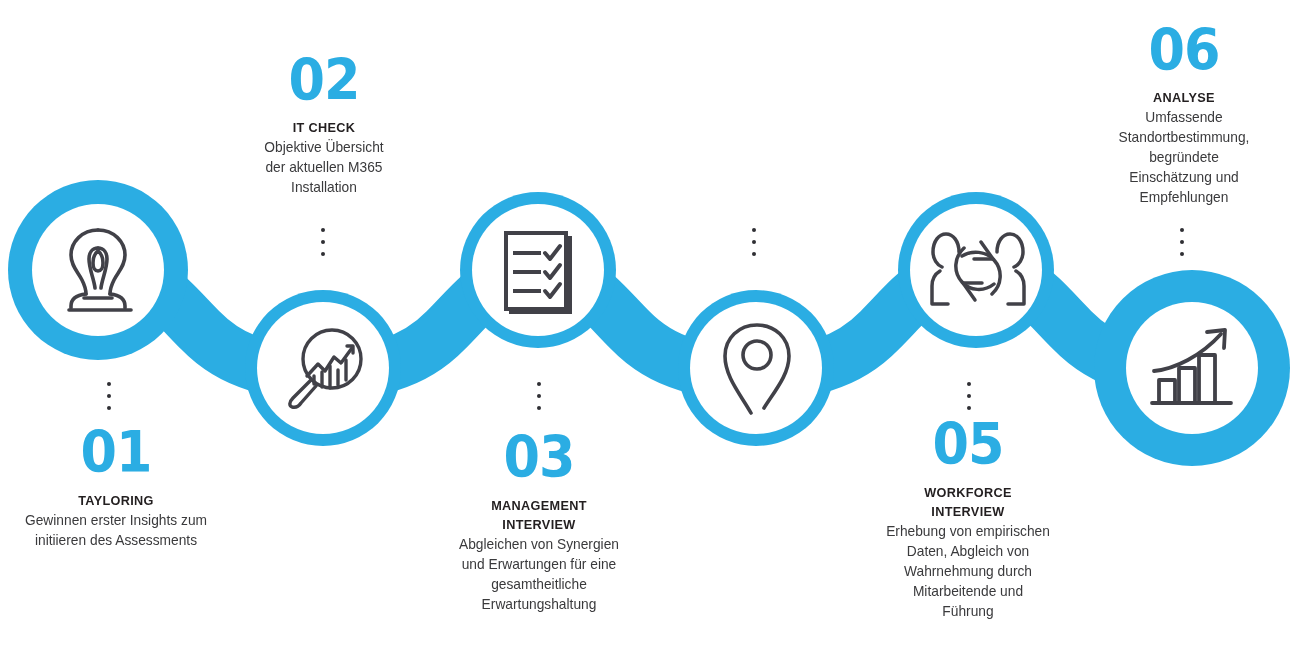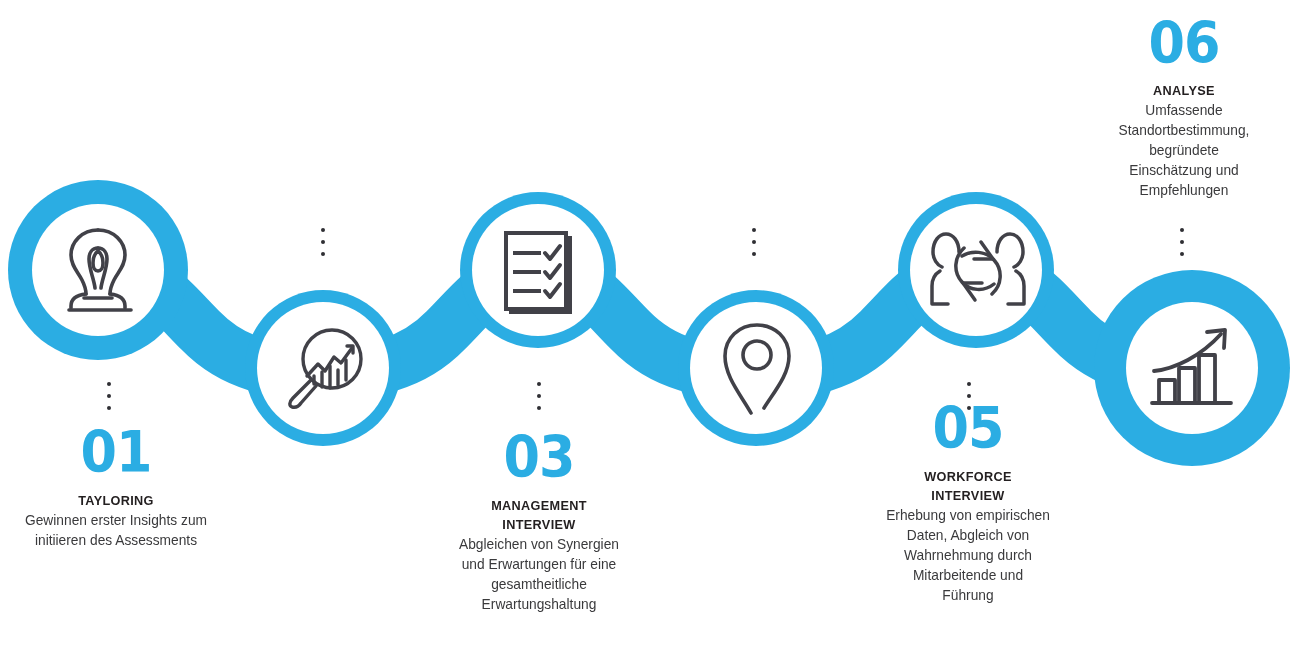--- a/index.html
+++ b/index.html
@@ -235,44 +235,51 @@
     <i></i>
   </div>
 
   <div class="caption below" style="left:6px; top:424px; width:220px;">
     <div class="step-number">01</div>
     <div class="step-title">TAYLORING</div>
     <div class="step-desc">Gewinnen erster Insights zum
 initiieren des Assessments</div>
   </div>
 
+  <div class="caption above" style="left:224px; top:52px; width:200px;">
+    <div class="step-number">02</div>
+    <div class="step-title">IT CHECK</div>
+    <div class="step-desc">Objektive Übersicht
+der aktuellen M365
+Installation</div>
+  </div>
 
   <div class="caption below" style="left:434px; top:429px; width:210px;">
     <div class="step-number">03</div>
     <div class="step-title">MANAGEMENT
 INTERVIEW</div>
     <div class="step-desc">Abgleichen von Synergien
 und Erwartungen für eine
 gesamtheitliche
 Erwartungshaltung</div>
   </div>
 
 
-  <div class="caption below" style="left:862px; top:400px; width:212px;">
+  <div class="caption below" style="left:862px; top:416px; width:212px;">
     <div class="step-number">05</div>
     <div class="step-title">WORKFORCE
 INTERVIEW</div>
     <div class="step-desc">Erhebung von empirischen
 Daten, Abgleich von
 Wahrnehmung durch
 Mitarbeitende und
 Führung</div>
   </div>
 
-  <div class="caption above" style="left:1084px; top:15px; width:200px;">
+  <div class="caption above" style="left:1084px; top:22px; width:200px;">
     <div class="step-number">06</div>
     <div class="step-title">ANALYSE</div>
     <div class="step-desc">Umfassende
 Standortbestimmung,
 begründete
 Einschätzung und
 Empfehlungen</div>
   </div>
 
 </div>

